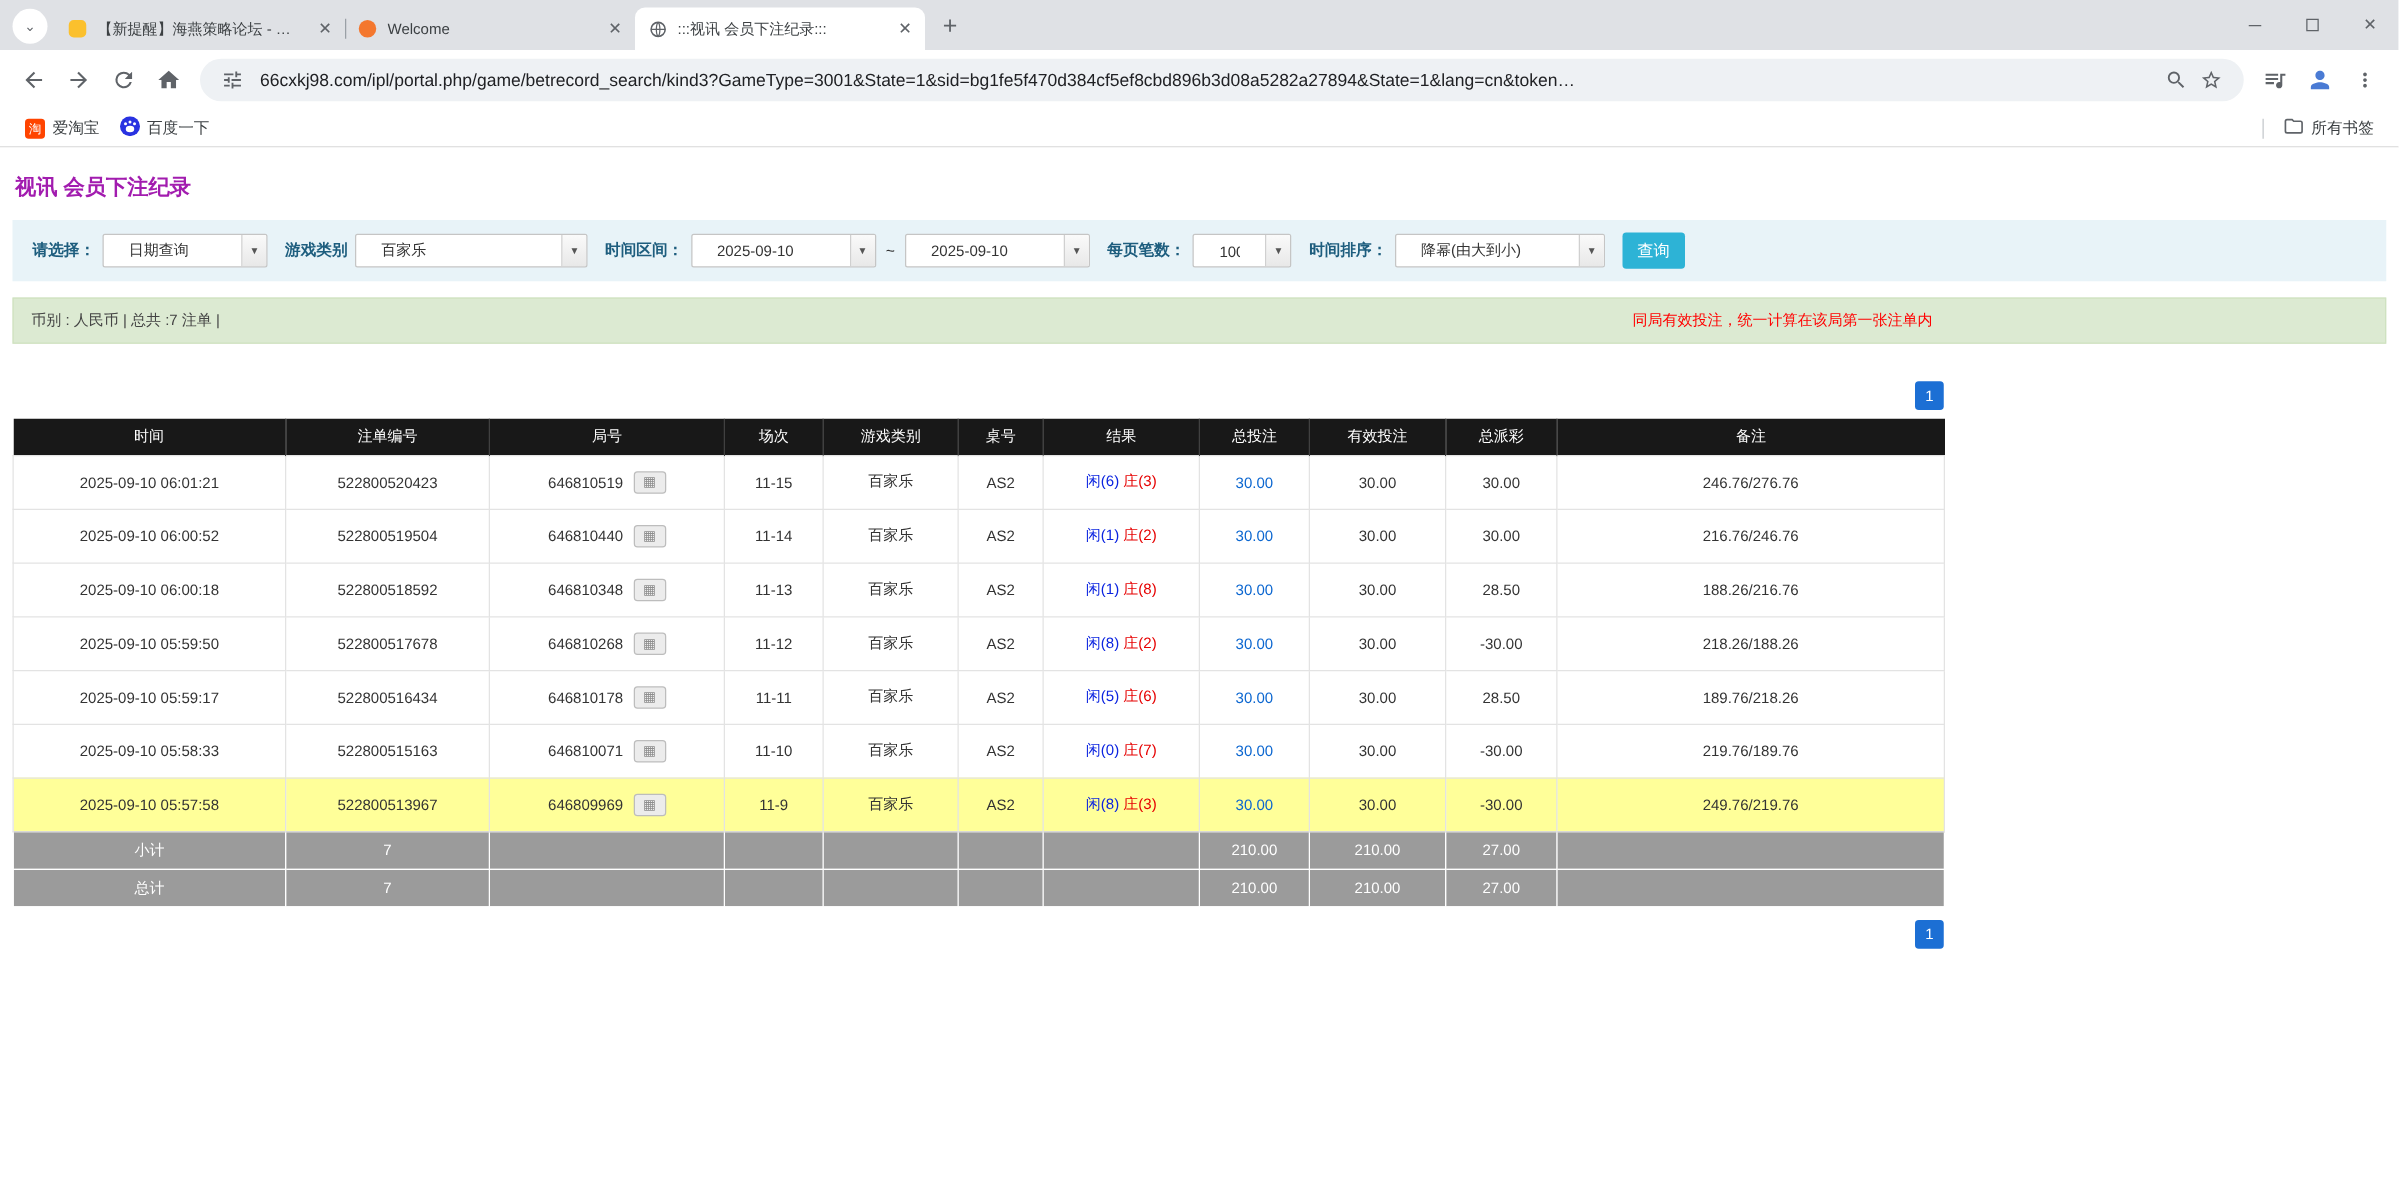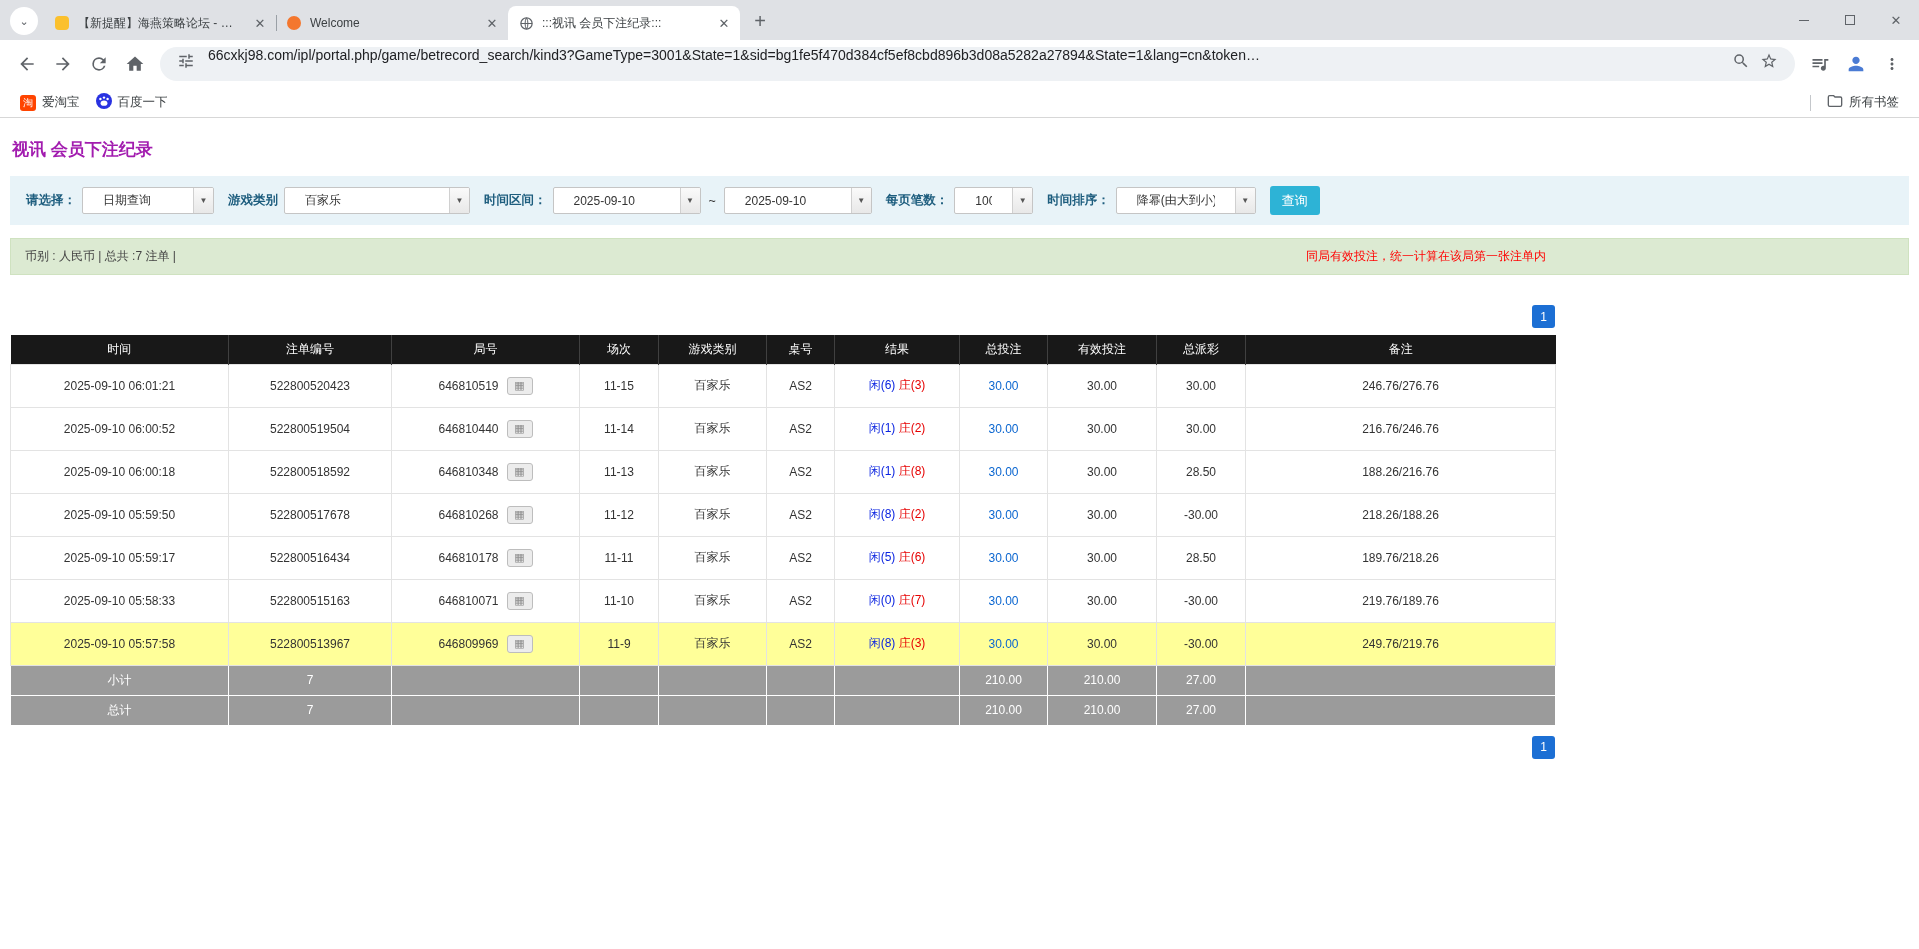--- a/index.html
+++ b/index.html
@@ -18,21 +18,21 @@
   .fav-yellow { background:#fbc02d; border-radius:4px; width:14px; height:14px; }
   .fav-orange { background:#f4772e; border-radius:50%; width:14px; height:14px; }
   .new-tab { width:28px; height:28px; margin:0 0 5px 6px; display:flex; align-items:center; justify-content:center; font-size:20px; color:#5f6368; cursor:pointer; flex:none; }
   .win-controls { position:absolute; right:0; top:0; height:40px; display:flex; }
   .win-btn { width:46px; height:40px; display:flex; align-items:center; justify-content:center; color:#5f6368; font-size:13px; cursor:pointer; }
   .ico-min { width:10px; border-top:1px solid #5f6368; display:inline-block; }
   .ico-max { width:10px; height:10px; border:1px solid #5f6368; display:inline-block; }
 
   .toolbar { height:48px; background:#fff; display:flex; align-items:center; padding:0 10px; gap:2px; }
   .nav-btn { width:34px; height:34px; border-radius:50%; display:flex; align-items:center; justify-content:center; cursor:pointer; flex:none; }
-  .omnibox { flex:1; height:34px; background:#eef1f4; border-radius:17px; display:flex; align-items:flex-start; padding:0 12px; margin:0 6px; min-width:0; }
+  .omnibox { flex:1; height:34px; background:#eef1f4; border-radius:17px; display:flex; align-items:center; padding:0 12px; margin:0 6px; min-width:0; }
   .omnibox .url { flex:1; font-size:14px; color:#202124; white-space:nowrap; overflow:hidden; text-overflow:ellipsis; margin:0 10px 0 8px; }
   .box-icon { width:28px; height:28px; display:flex; align-items:center; justify-content:center; flex:none; cursor:pointer; }
 
   .bookmarks { height:30px; background:#fff; border-bottom:1px solid #d7d7d7; display:flex; align-items:center; padding:0 12px; }
   .bm-item { display:flex; align-items:center; gap:6px; padding:0 8px; font-size:12.5px; color:#3c4043; height:24px; border-radius:12px; cursor:pointer; }
   .bm-fav-taobao { width:16px; height:16px; background:#ff4400; color:#fff; border-radius:3px; font-size:10px; display:flex; align-items:center; justify-content:center; }
   .bm-right { margin-left:auto; display:flex; align-items:center; gap:8px; }
   .bm-sep { width:1px; height:16px; background:#c4c7cb; }
 
   
@@ -238,21 +238,21 @@
       </div>
       <div class="fgroup">
         <span class="flabel">每页笔数：</span>
         <div class="combo" style="width:79px">
           <input readonly="" value="100" style="">
           <span class="combo-btn">▼</span>
         </div>
       </div>
       <div class="fgroup">
         <span class="flabel">时间排序：</span>
-        <div class="combo" style="width:140px">
+        <div class="combo" style="width:168px">
           <input readonly="" value="降幂(由大到小)" style="">
           <span class="combo-btn">▼</span>
         </div>
       </div>
       <button class="search-btn">查询</button>
     </div>
 
     <div class="summary-bar">
       <div class="bar-inner">
         <span>币别 : 人民币 | 总共 :7 注单 |</span>

